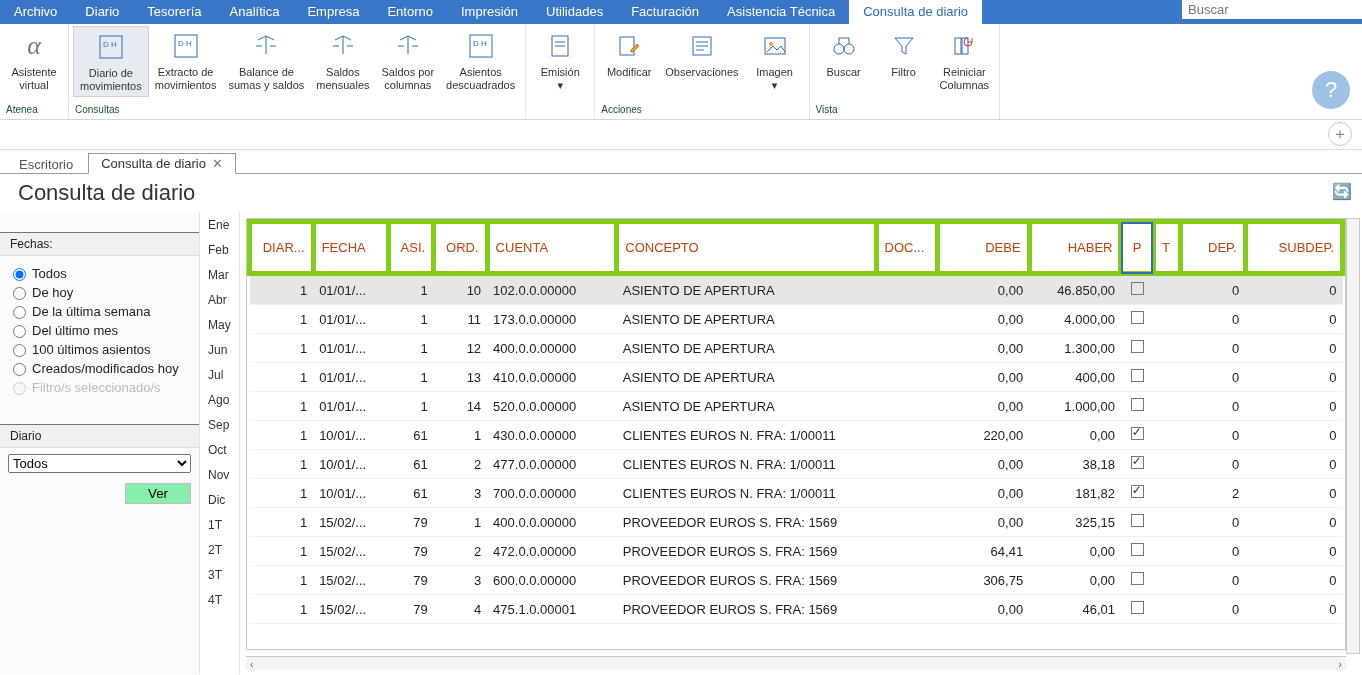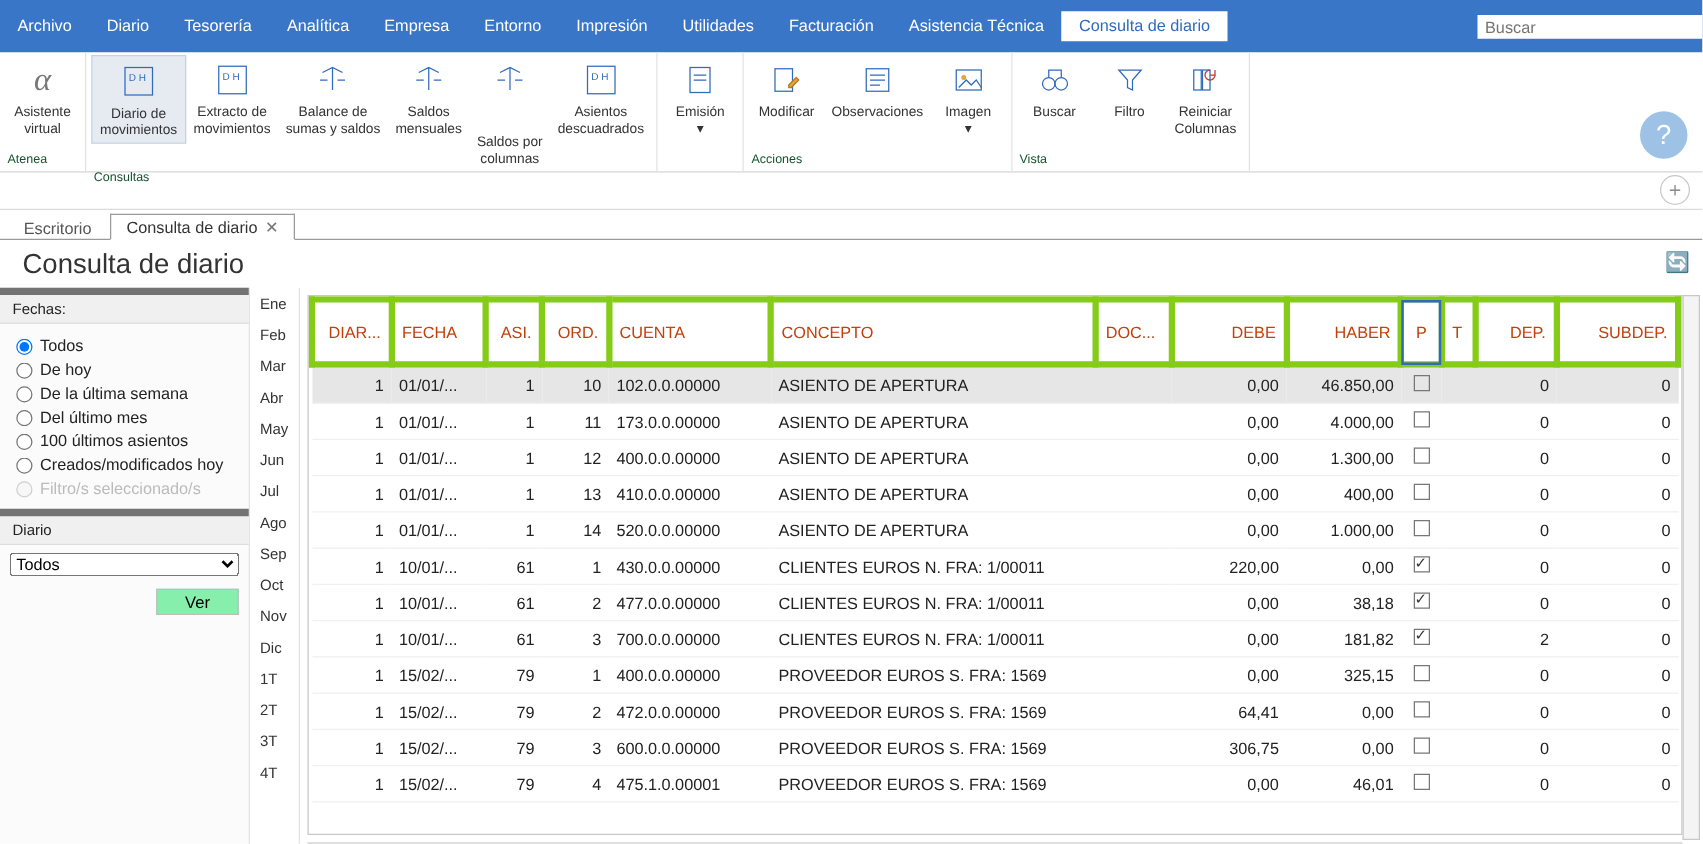--- a/index.html
+++ b/index.html
@@ -13,23 +13,23 @@
     height: 675px;
     overflow: hidden;
     box-sizing: border-box;
     position: relative;
   }
   * { box-sizing: border-box; }
 
   
   .menubar {
     display: flex;
-    align-items: center;
+    align-items: flex-start;
     background: #3a76c7;
-    height: 42px;
+    height: 24px;
     color: #fff;
   }
   .menubar .menu-item {
     padding: 4px 14px;
     font-size: 13px;
     line-height: 16px;
     cursor: pointer;
   }
   .menubar .menu-item.active {
     background: #fff;
@@ -203,23 +203,24 @@
   .left-panel {
     width: 200px;
     border-right: 1px solid #e3e3e3;
     background: #fbfbfb;
     display: flex;
     flex-direction: column;
   }
   .panel-section {
     padding: 4px 10px;
     background: #f0f0f0;
-    border-top: 6px solid #737373;
+    border-top: 1px solid #737373;
     border-bottom: 1px solid #ddd;
     font-size: 12px;
+    margin-top: 20px;
   }
   .radio-list {
     padding: 6px 8px;
   }
   .radio-list label {
     display: flex;
     align-items: center;
     margin: 3px 0;
     font-size: 13px;
     cursor: pointer;
@@ -421,21 +422,21 @@
           </div>
           <div style="white-space: pre;">Saldos
 mensuales</div>
         </div>
         <div class="ribbon-button">
           <div class="icon">
             <svg width="28" height="28">
               <path d="M14 4v18M6 8l8-4 8 4M4 14h6M18 14h6" stroke="#2f6bbd" fill="none"></path>
             </svg>
           </div>
-          <div style="white-space: pre; margin-top: 24px;">Saldos por
+          <div style="white-space: pre;">Saldos por
 columnas</div>
         </div>
         <div class="ribbon-button">
           <div class="icon">
             <svg width="28" height="28">
               <rect x="3" y="3" width="22" height="22" fill="none" stroke="#2f6bbd"></rect>
               <text x="6" y="14" font-size="8" fill="#2f6bbd">D H</text>
             </svg>
           </div>
           <div style="white-space: pre;">Asientos

